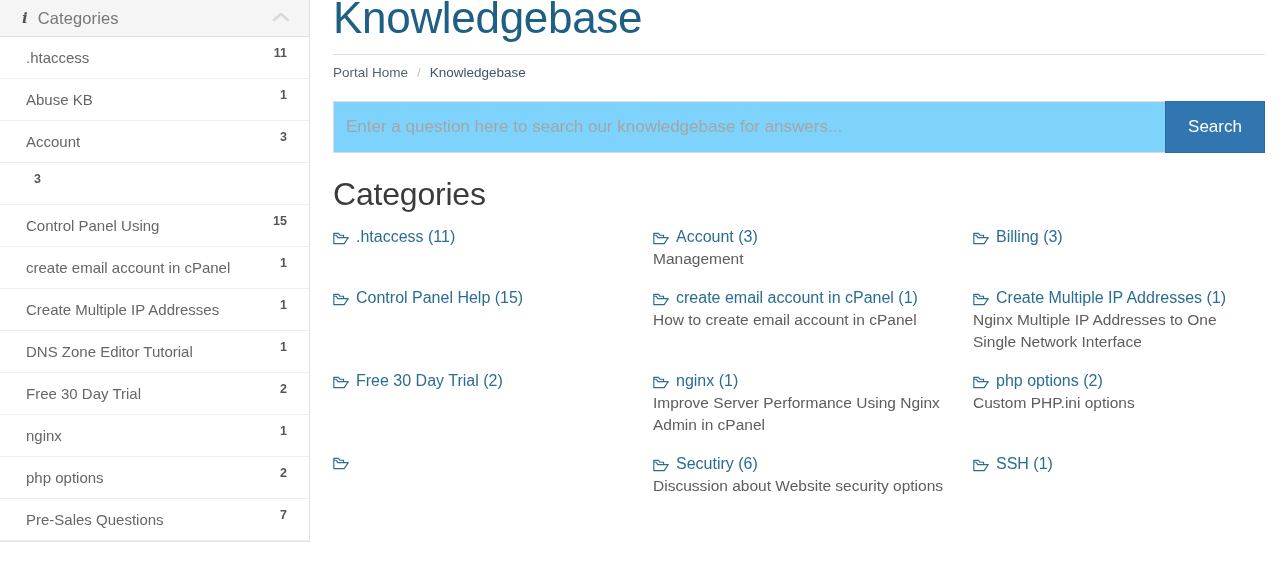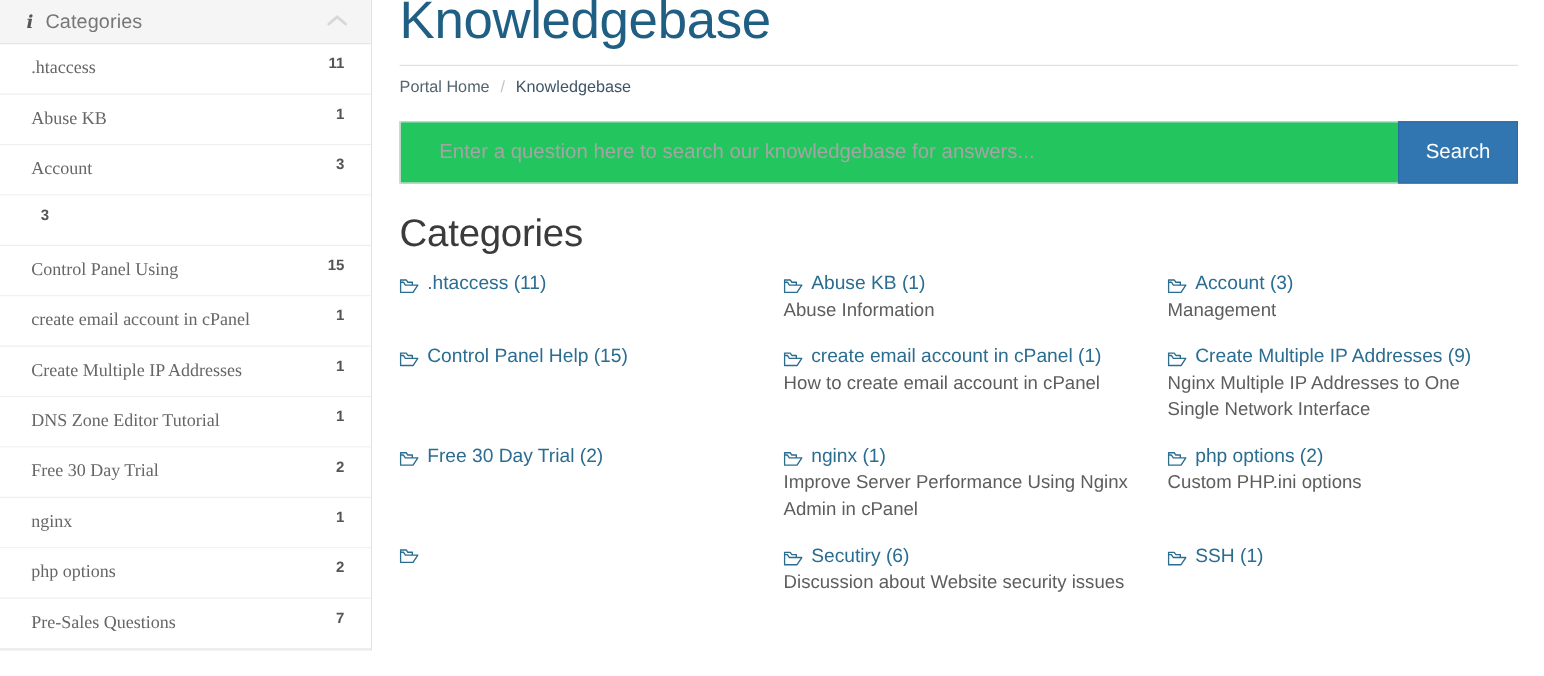--- a/index.html
+++ b/index.html
@@ -90,21 +90,20 @@
     background: #ffffff;
     cursor: pointer;
   }
   .cat-name {
     font-size: 15px;
     color: #666666;
     font-weight: 400;
     flex: 1 1 auto;
     white-space: nowrap;
     overflow: hidden;
-    font-family: Liberation Serif, serif;
   }
   .cat-count {
     font-size: 12.5px;
     font-weight: bold;
     color: #555555;
     align-self: flex-start;
     margin-top: 9px;
     margin-left: 8px;
   }
 
@@ -147,24 +146,24 @@
     width: 932px;
     height: 52px;
   }
   .search-input {
     flex: 1 1 auto;
     border: 1px solid #dcdcdc;
     border-right: none;
     font-family: "Liberation Sans", sans-serif;
     font-size: 17px;
     color: #555555;
-    padding: 0 32px;
+    padding: 0 12px;
     box-sizing: border-box;
     outline: none;
-    background: #22c55e;
+    background: #7dd3fc;
   }
   .search-input::placeholder {
     color: #a5a5a5;
     opacity: 1;
   }
   .search-button {
     width: 100px;
     background: #3276b1;
     color: #ffffff;
     border: 1px solid #2d6ca2;
@@ -321,43 +320,42 @@
           <a class="kb-link">.htaccess (11)</a>
         </div>
       </div>
       <div class="kb-cell">
         <div class="kb-link-row">
           <span class="folder-icon">
             <svg width="16" height="13" viewBox="0 0 16 13" aria-hidden="true">
               <path d="M0.8 3.2 L0.8 11.6 L11.2 11.6 L15.2 5.6 L4.8 5.6 L3.2 3.2 Z M0.8 3.2 L0.8 1.3 L5.5 1.3 L6.9 3.2 L10.6 3.2 L10.6 5.6" fill="none" stroke="#2b6d91" stroke-width="1.15" stroke-linejoin="round"></path>
             </svg>
           </span>
-          <a class="kb-link">Abuse KB (1)</a>
-        </div>
-        <div class="kb-desc">Abuse Information</div>
-      </div>
-      <div class="kb-cell">
-        <div class="kb-link-row">
-          <span class="folder-icon">
-            <svg width="16" height="13" viewBox="0 0 16 13" aria-hidden="true">
-              <path d="M0.8 3.2 L0.8 11.6 L11.2 11.6 L15.2 5.6 L4.8 5.6 L3.2 3.2 Z M0.8 3.2 L0.8 1.3 L5.5 1.3 L6.9 3.2 L10.6 3.2 L10.6 5.6" fill="none" stroke="#2b6d91" stroke-width="1.15" stroke-linejoin="round"></path>
-            </svg>
-          </span>
           <a class="kb-link">Account (3)</a>
         </div>
         <div class="kb-desc">Management</div>
       </div>
 
       <div class="kb-cell">
         <div class="kb-link-row">
           <span class="folder-icon">
             <svg width="16" height="13" viewBox="0 0 16 13" aria-hidden="true">
               <path d="M0.8 3.2 L0.8 11.6 L11.2 11.6 L15.2 5.6 L4.8 5.6 L3.2 3.2 Z M0.8 3.2 L0.8 1.3 L5.5 1.3 L6.9 3.2 L10.6 3.2 L10.6 5.6" fill="none" stroke="#2b6d91" stroke-width="1.15" stroke-linejoin="round"></path>
             </svg>
           </span>
+          <a class="kb-link">Billing (3)</a>
+        </div>
+      </div>
+      <div class="kb-cell">
+        <div class="kb-link-row">
+          <span class="folder-icon">
+            <svg width="16" height="13" viewBox="0 0 16 13" aria-hidden="true">
+              <path d="M0.8 3.2 L0.8 11.6 L11.2 11.6 L15.2 5.6 L4.8 5.6 L3.2 3.2 Z M0.8 3.2 L0.8 1.3 L5.5 1.3 L6.9 3.2 L10.6 3.2 L10.6 5.6" fill="none" stroke="#2b6d91" stroke-width="1.15" stroke-linejoin="round"></path>
+            </svg>
+          </span>
           <a class="kb-link">Control Panel Help (15)</a>
         </div>
       </div>
       <div class="kb-cell">
         <div class="kb-link-row">
           <span class="folder-icon">
             <svg width="16" height="13" viewBox="0 0 16 13" aria-hidden="true">
               <path d="M0.8 3.2 L0.8 11.6 L11.2 11.6 L15.2 5.6 L4.8 5.6 L3.2 3.2 Z M0.8 3.2 L0.8 1.3 L5.5 1.3 L6.9 3.2 L10.6 3.2 L10.6 5.6" fill="none" stroke="#2b6d91" stroke-width="1.15" stroke-linejoin="round"></path>
             </svg>
           </span>
@@ -366,21 +364,21 @@
         <div class="kb-desc">How to create email account in cPanel</div>
       </div>
 
       <div class="kb-cell">
         <div class="kb-link-row">
           <span class="folder-icon">
             <svg width="16" height="13" viewBox="0 0 16 13" aria-hidden="true">
               <path d="M0.8 3.2 L0.8 11.6 L11.2 11.6 L15.2 5.6 L4.8 5.6 L3.2 3.2 Z M0.8 3.2 L0.8 1.3 L5.5 1.3 L6.9 3.2 L10.6 3.2 L10.6 5.6" fill="none" stroke="#2b6d91" stroke-width="1.15" stroke-linejoin="round"></path>
             </svg>
           </span>
-          <a class="kb-link">Create Multiple IP Addresses (9)</a>
+          <a class="kb-link">Create Multiple IP Addresses (1)</a>
         </div>
         <div class="kb-desc">Nginx Multiple IP Addresses to One Single Network Interface</div>
       </div>
       <div class="kb-cell">
         <div class="kb-link-row">
           <span class="folder-icon">
             <svg width="16" height="13" viewBox="0 0 16 13" aria-hidden="true">
               <path d="M0.8 3.2 L0.8 11.6 L11.2 11.6 L15.2 5.6 L4.8 5.6 L3.2 3.2 Z M0.8 3.2 L0.8 1.3 L5.5 1.3 L6.9 3.2 L10.6 3.2 L10.6 5.6" fill="none" stroke="#2b6d91" stroke-width="1.15" stroke-linejoin="round"></path>
             </svg>
           </span>
@@ -422,21 +420,21 @@
 
       <div class="kb-cell">
         <div class="kb-link-row">
           <span class="folder-icon">
             <svg width="16" height="13" viewBox="0 0 16 13" aria-hidden="true">
               <path d="M0.8 3.2 L0.8 11.6 L11.2 11.6 L15.2 5.6 L4.8 5.6 L3.2 3.2 Z M0.8 3.2 L0.8 1.3 L5.5 1.3 L6.9 3.2 L10.6 3.2 L10.6 5.6" fill="none" stroke="#2b6d91" stroke-width="1.15" stroke-linejoin="round"></path>
             </svg>
           </span>
           <a class="kb-link">Secutiry (6)</a>
         </div>
-        <div class="kb-desc">Discussion about Website security issues</div>
+        <div class="kb-desc">Discussion about Website security options</div>
       </div>
       <div class="kb-cell">
         <div class="kb-link-row">
           <span class="folder-icon">
             <svg width="16" height="13" viewBox="0 0 16 13" aria-hidden="true">
               <path d="M0.8 3.2 L0.8 11.6 L11.2 11.6 L15.2 5.6 L4.8 5.6 L3.2 3.2 Z M0.8 3.2 L0.8 1.3 L5.5 1.3 L6.9 3.2 L10.6 3.2 L10.6 5.6" fill="none" stroke="#2b6d91" stroke-width="1.15" stroke-linejoin="round"></path>
             </svg>
           </span>
           <a class="kb-link">SSH (1)</a>
         </div>

